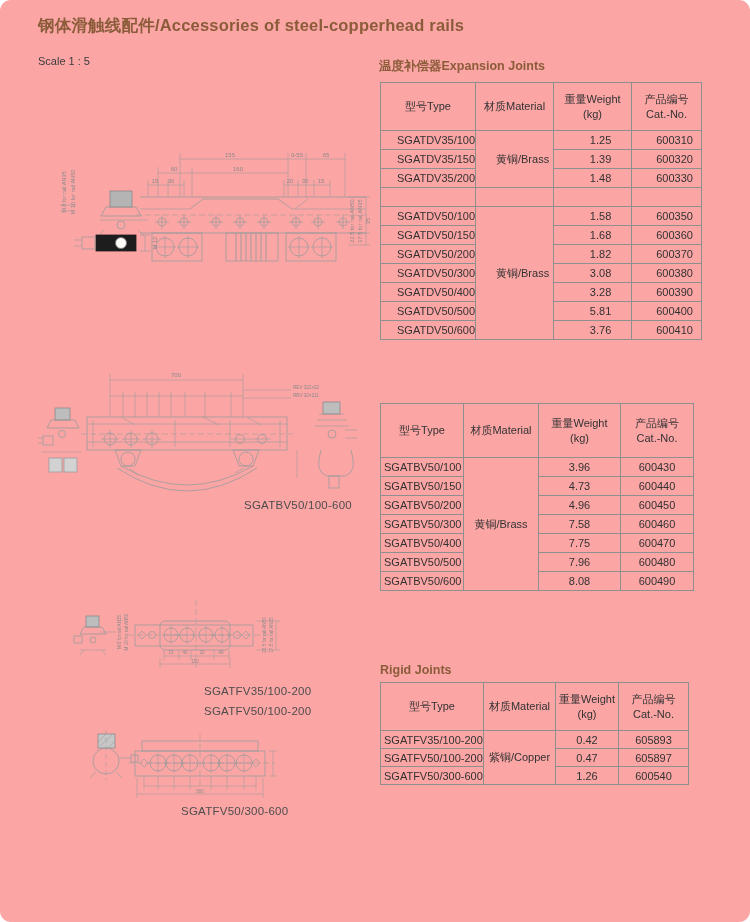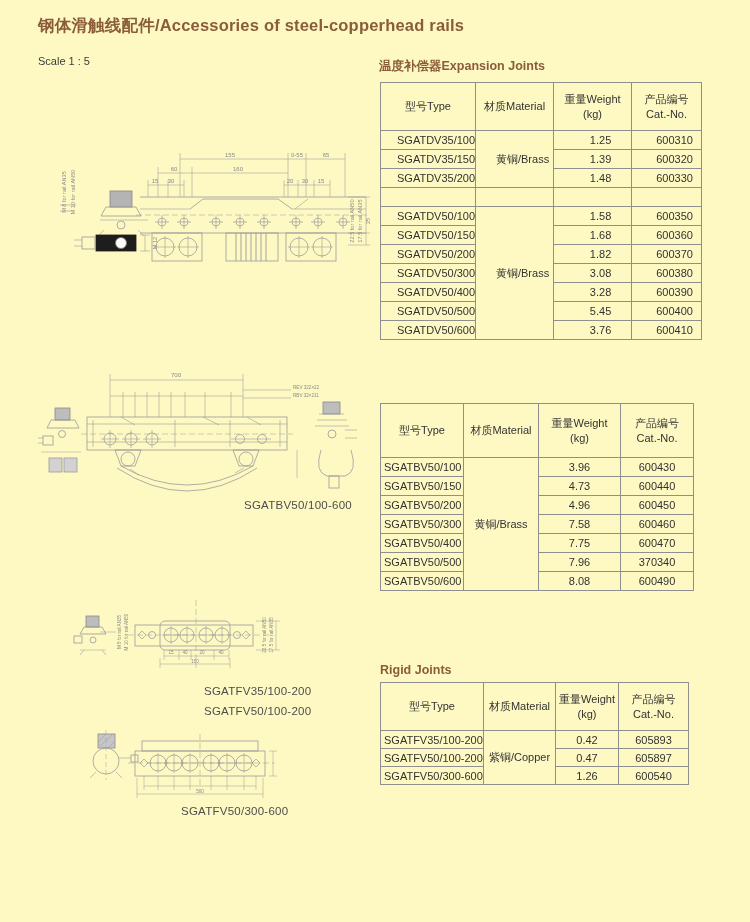--- a/index.html
+++ b/index.html
@@ -1,17 +1,17 @@
 <!DOCTYPE html>
 <html><head>
 <meta charset="utf-8">
 <style>
   html,body{margin:0;padding:0;background:#ffffff;}
-  .page{position:relative;width:750px;height:922px;background:#fef9c3;
-        font-family:"Liberation Sans", sans-serif;overflow:hidden;}
+  .page{position:relative;width:750px;height:922px;background:#fca5a5;
+        font-family:"Liberation Sans", sans-serif;overflow:hidden;border-radius:11px;}
   .title{position:absolute;left:38px;top:15px;font-size:16.5px;font-weight:700;
          color:#8a5c39;letter-spacing:0.2px;}
   .scale{position:absolute;left:38px;top:55px;font-size:11px;color:#3c3c3c;}
   .sec-title{position:absolute;font-size:12.5px;font-weight:700;color:#8a5c39;}
   #sec1{left:379px;top:58px;}
   #sec3{left:380px;top:663px;}
 
   table.rtable{position:absolute;border-collapse:collapse;table-layout:fixed;
                font-size:11px;color:#323232;}
   .rtable th,.rtable td{border:1px solid #8f8f8f;padding:0;font-weight:400;
@@ -343,21 +343,21 @@
           <td class="c-wt">3.08</td>
           <td class="c-cat">600380</td>
         </tr>
         <tr>
           <td class="c-type">SGATDV50/400</td>
           <td class="c-wt">3.28</td>
           <td class="c-cat">600390</td>
         </tr>
         <tr>
           <td class="c-type">SGATDV50/500</td>
-          <td class="c-wt">5.45</td>
+          <td class="c-wt">5.81</td>
           <td class="c-cat">600400</td>
         </tr>
         <tr>
           <td class="c-type">SGATDV50/600</td>
           <td class="c-wt">3.76</td>
           <td class="c-cat">600410</td>
         </tr>
       </tbody>
   </table>
 
@@ -405,21 +405,21 @@
           <td class="c-cat">600460</td>
         </tr>
         <tr>
           <td class="c-type">SGATBV50/400</td>
           <td class="c-wt">7.75</td>
           <td class="c-cat">600470</td>
         </tr>
         <tr>
           <td class="c-type">SGATBV50/500</td>
           <td class="c-wt">7.96</td>
-          <td class="c-cat">370340</td>
+          <td class="c-cat">600480</td>
         </tr>
         <tr>
           <td class="c-type">SGATBV50/600</td>
           <td class="c-wt">8.08</td>
           <td class="c-cat">600490</td>
         </tr>
       </tbody>
   </table>
 
   <div class="sec-title" id="sec3">Rigid Joints</div>

